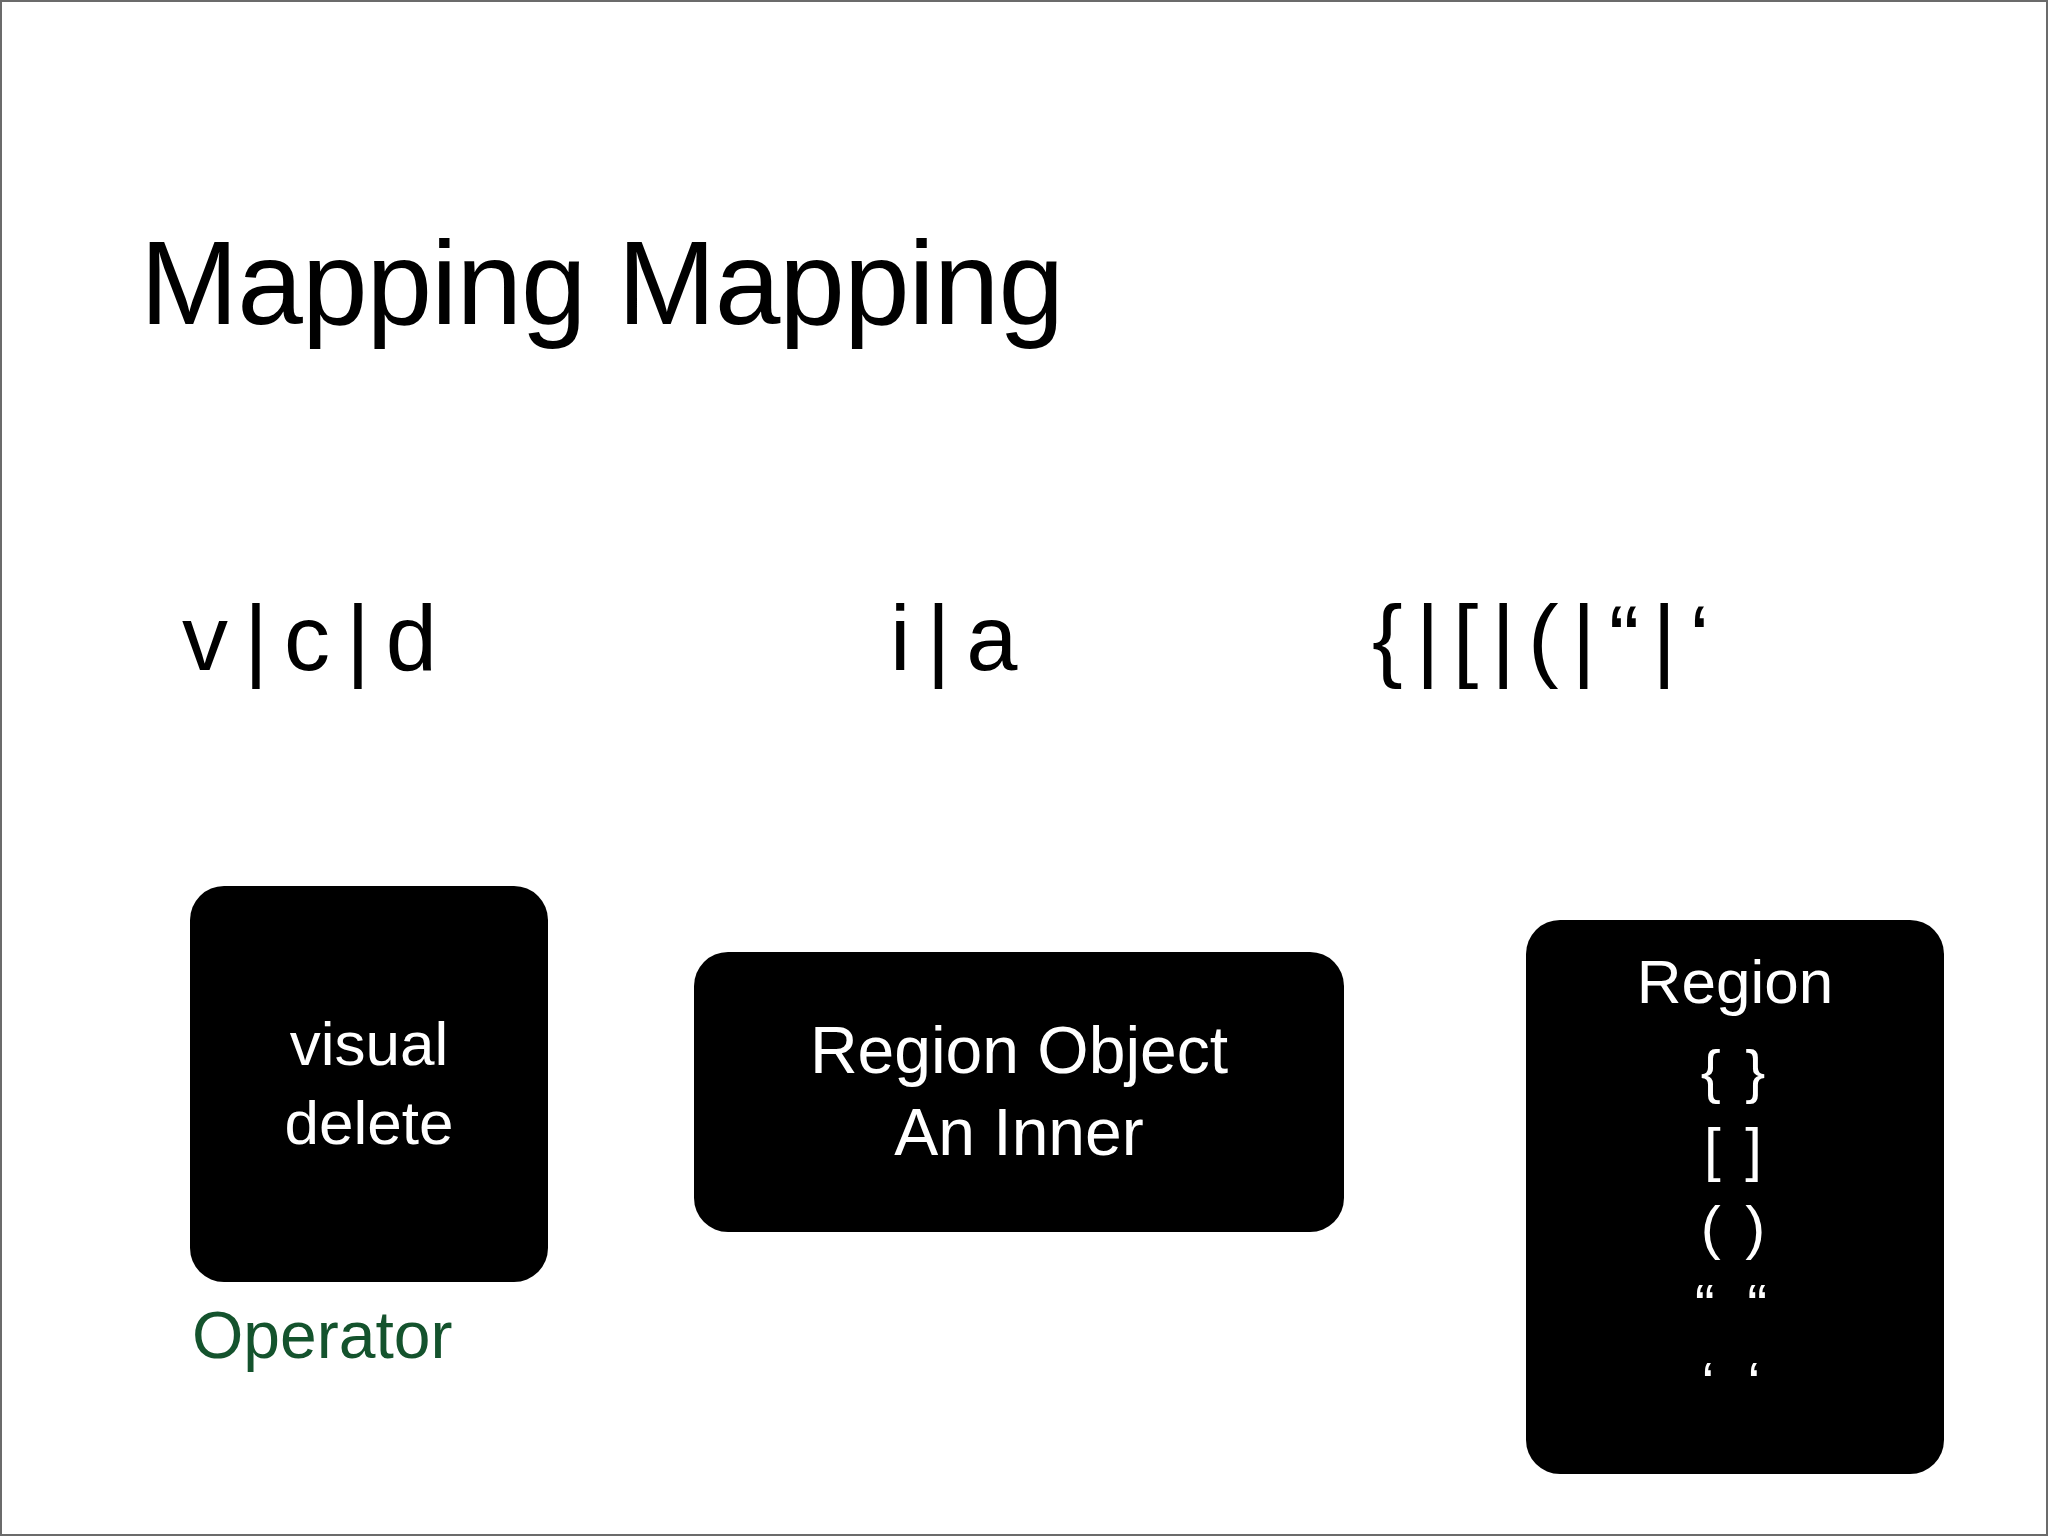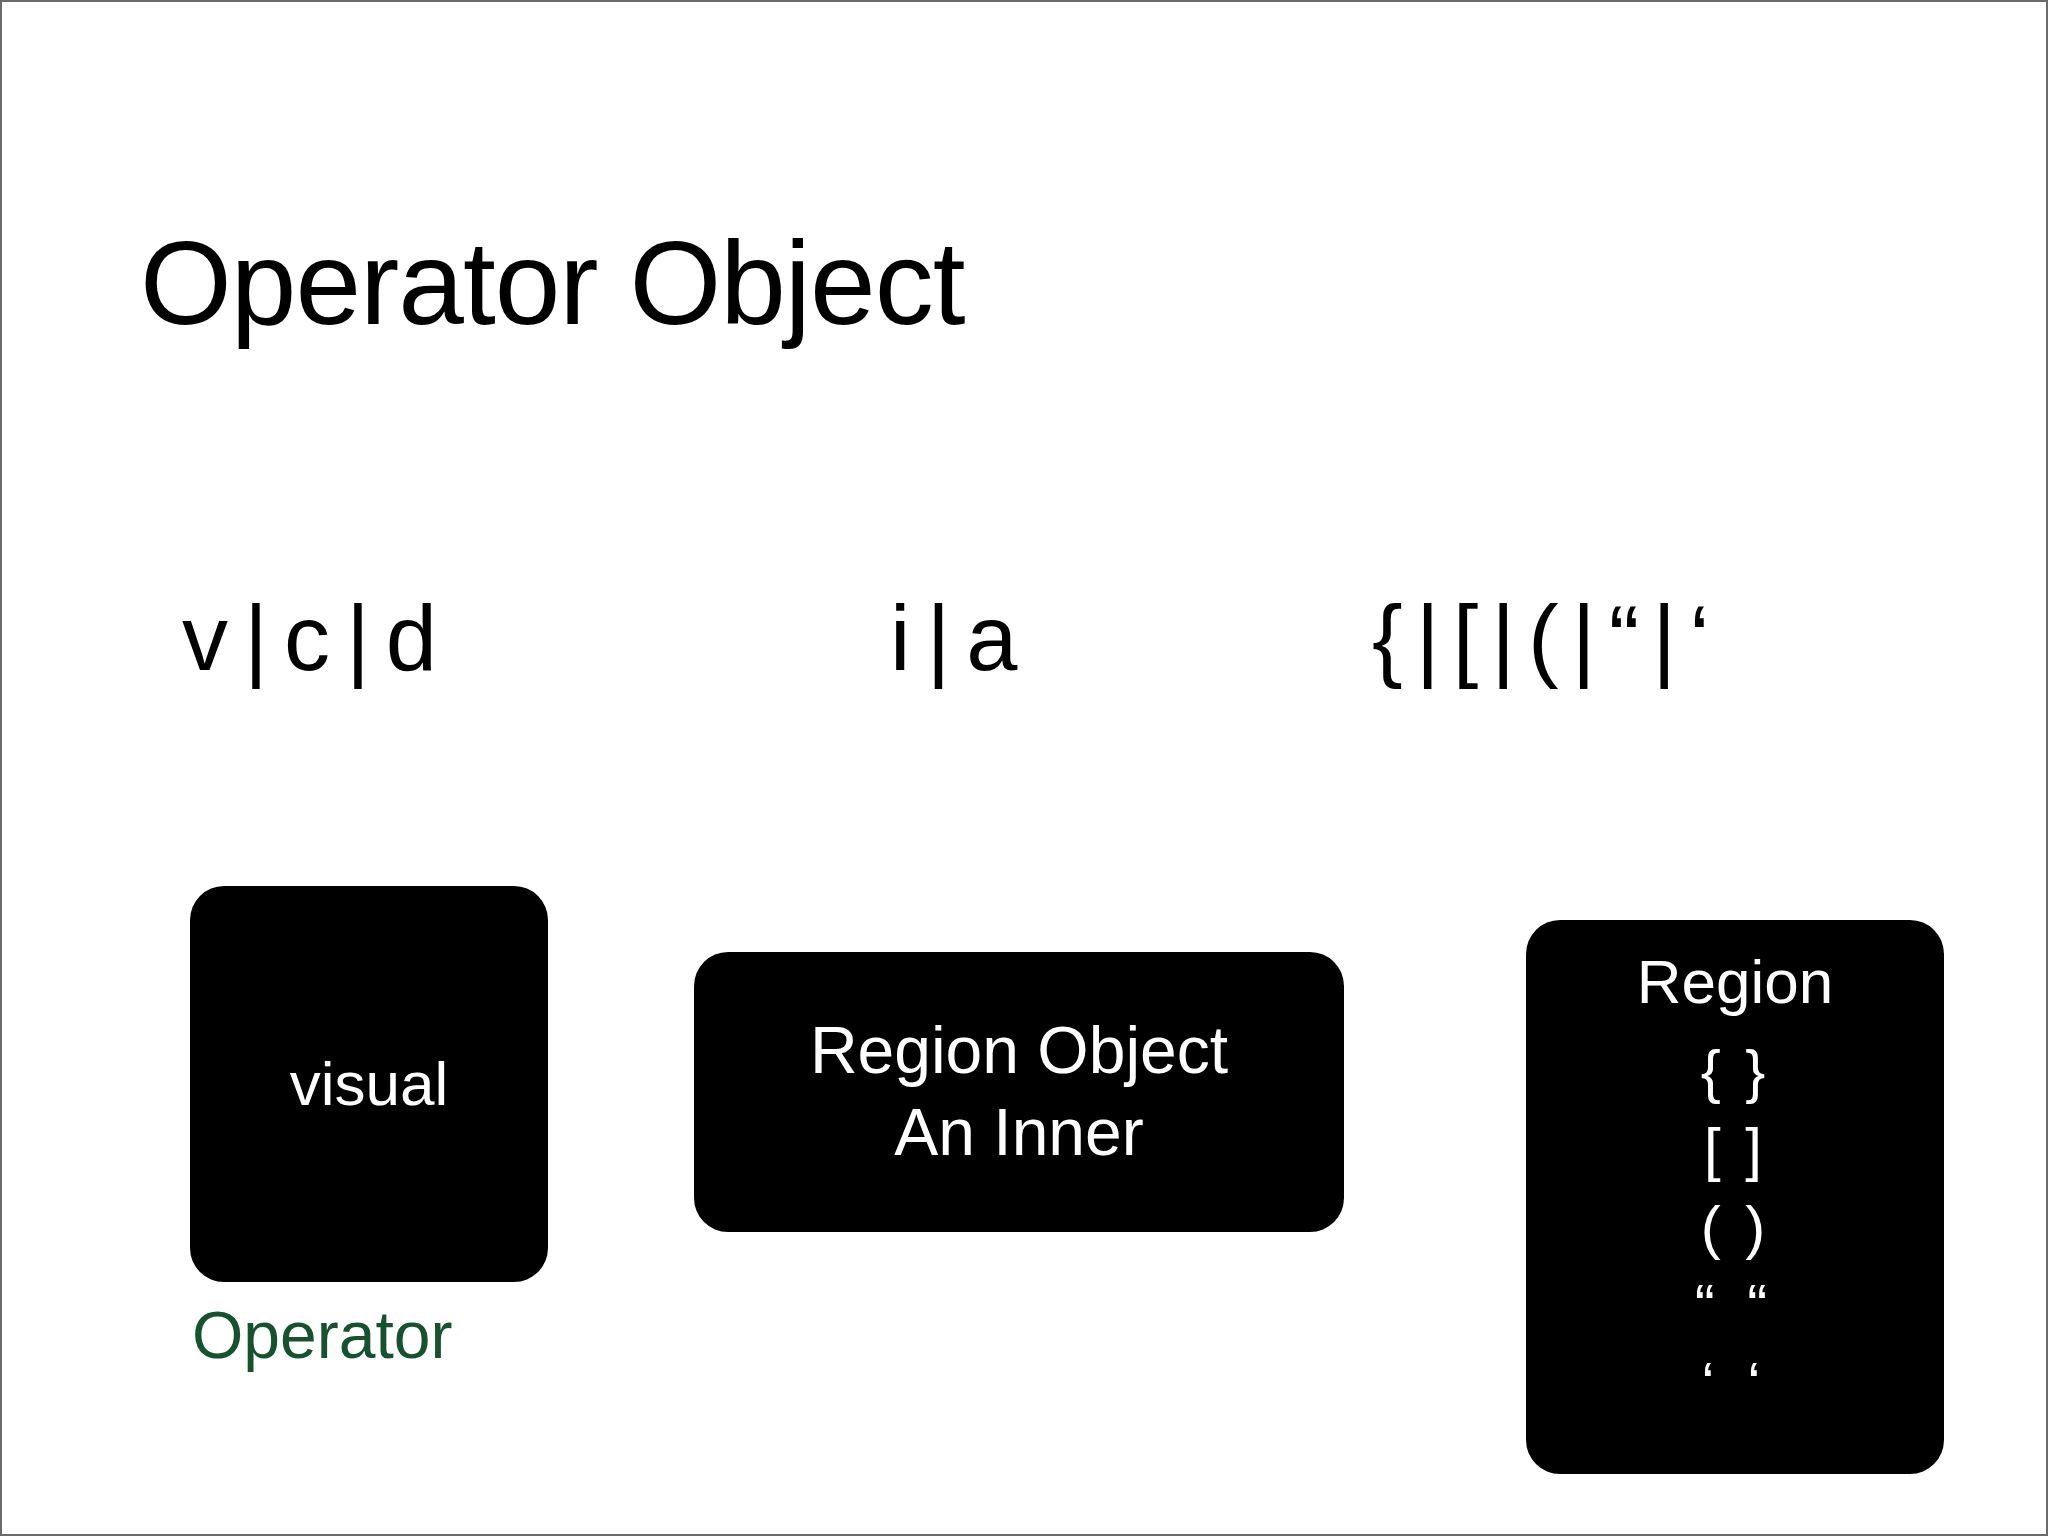--- a/index.html
+++ b/index.html
@@ -129,36 +129,37 @@
     font-weight: 300;
     color: #14532d;
     white-space: nowrap;
   }
 </style>
 </head>
 <body>
 
 <div id="slide">
 
-  <div id="slide-title">Operator Object</div>
+  <div id="slide-title">Mapping Mapping</div>
 
   <div class="key-row" id="keys-operator">
     <span class="tok">v</span><span class="sep">|</span><span class="tok">c</span><span class="sep">|</span><span class="tok">d</span>
   </div>
 
   <div class="key-row" id="keys-inner">
     <span class="tok">i</span><span class="sep">|</span><span class="tok">a</span>
   </div>
 
   <div class="key-row" id="keys-region">
     <span class="tok">{</span><span class="sep">|</span><span class="tok">[</span><span class="sep">|</span><span class="tok">(</span><span class="sep">|</span><span class="tok">“</span><span class="sep">|</span><span class="tok">‘</span>
   </div>
 
   <div class="card" id="card-operator">
     <div>visual</div>
+    <div>delete</div>
   </div>
 
   <div class="card" id="card-inner">
     <div>Region Object</div>
     <div>An Inner</div>
   </div>
 
   <div class="card" id="card-region">
     <div class="region-title">Region</div>
     <div class="region-pair">{ }</div>

